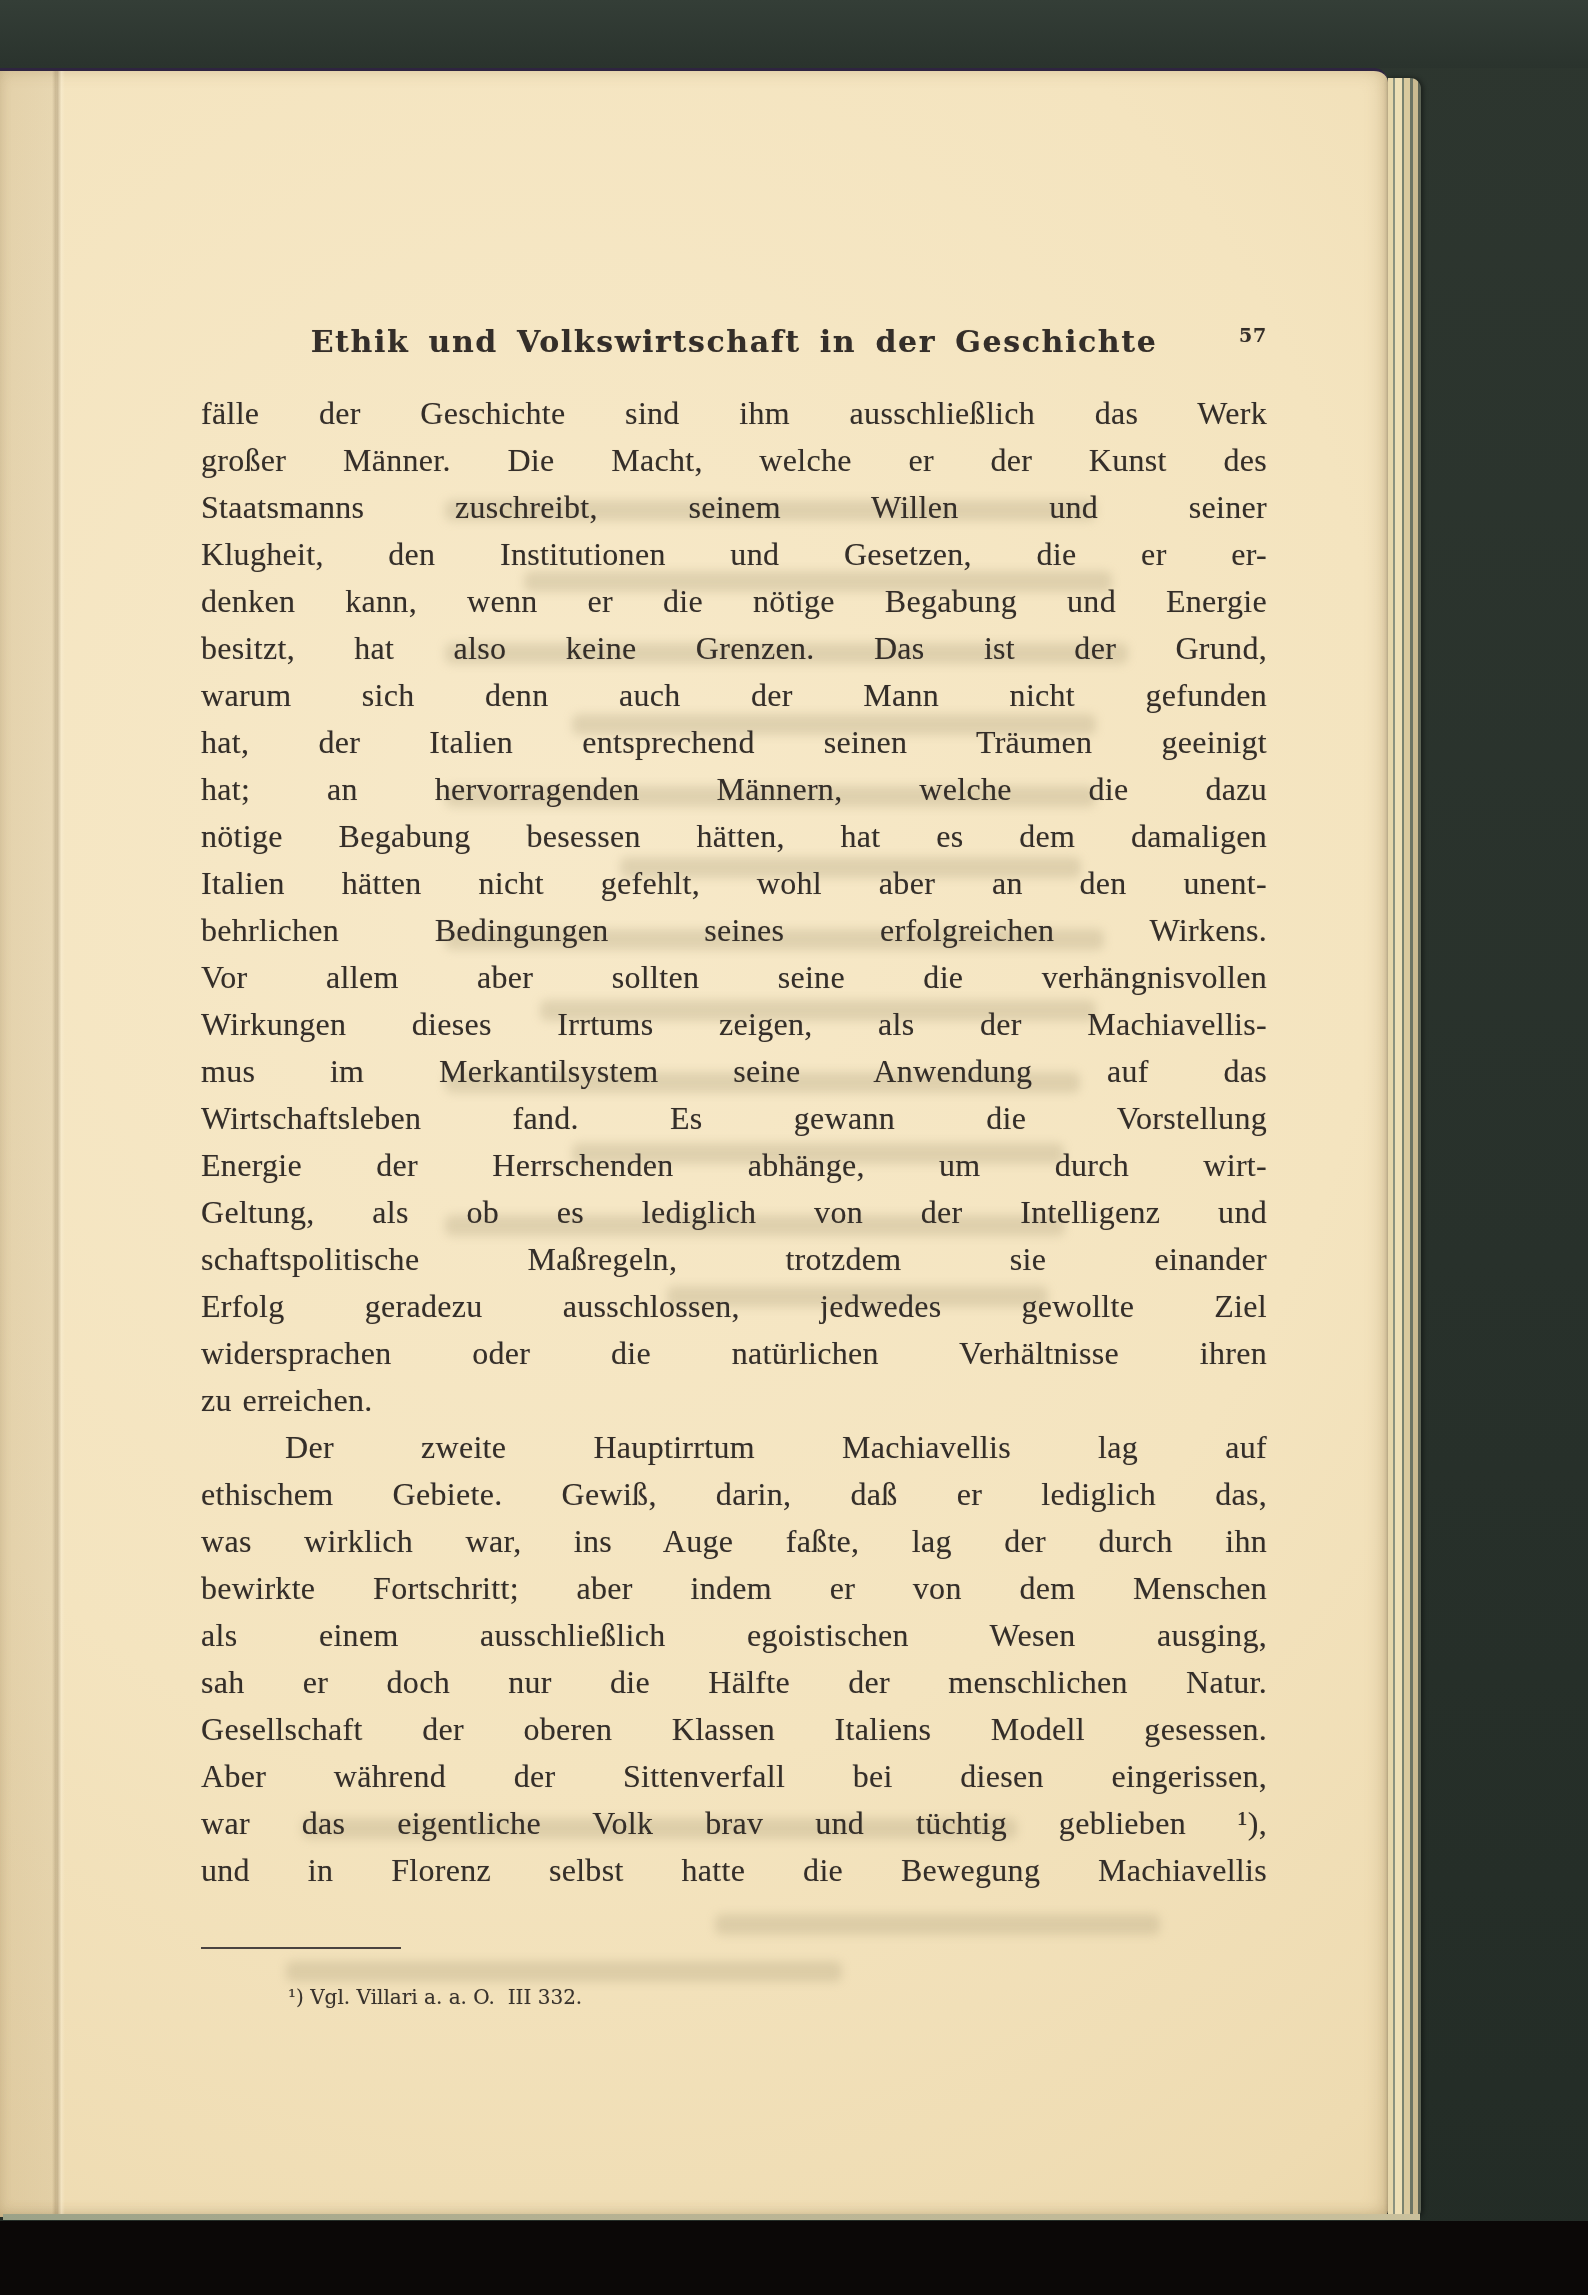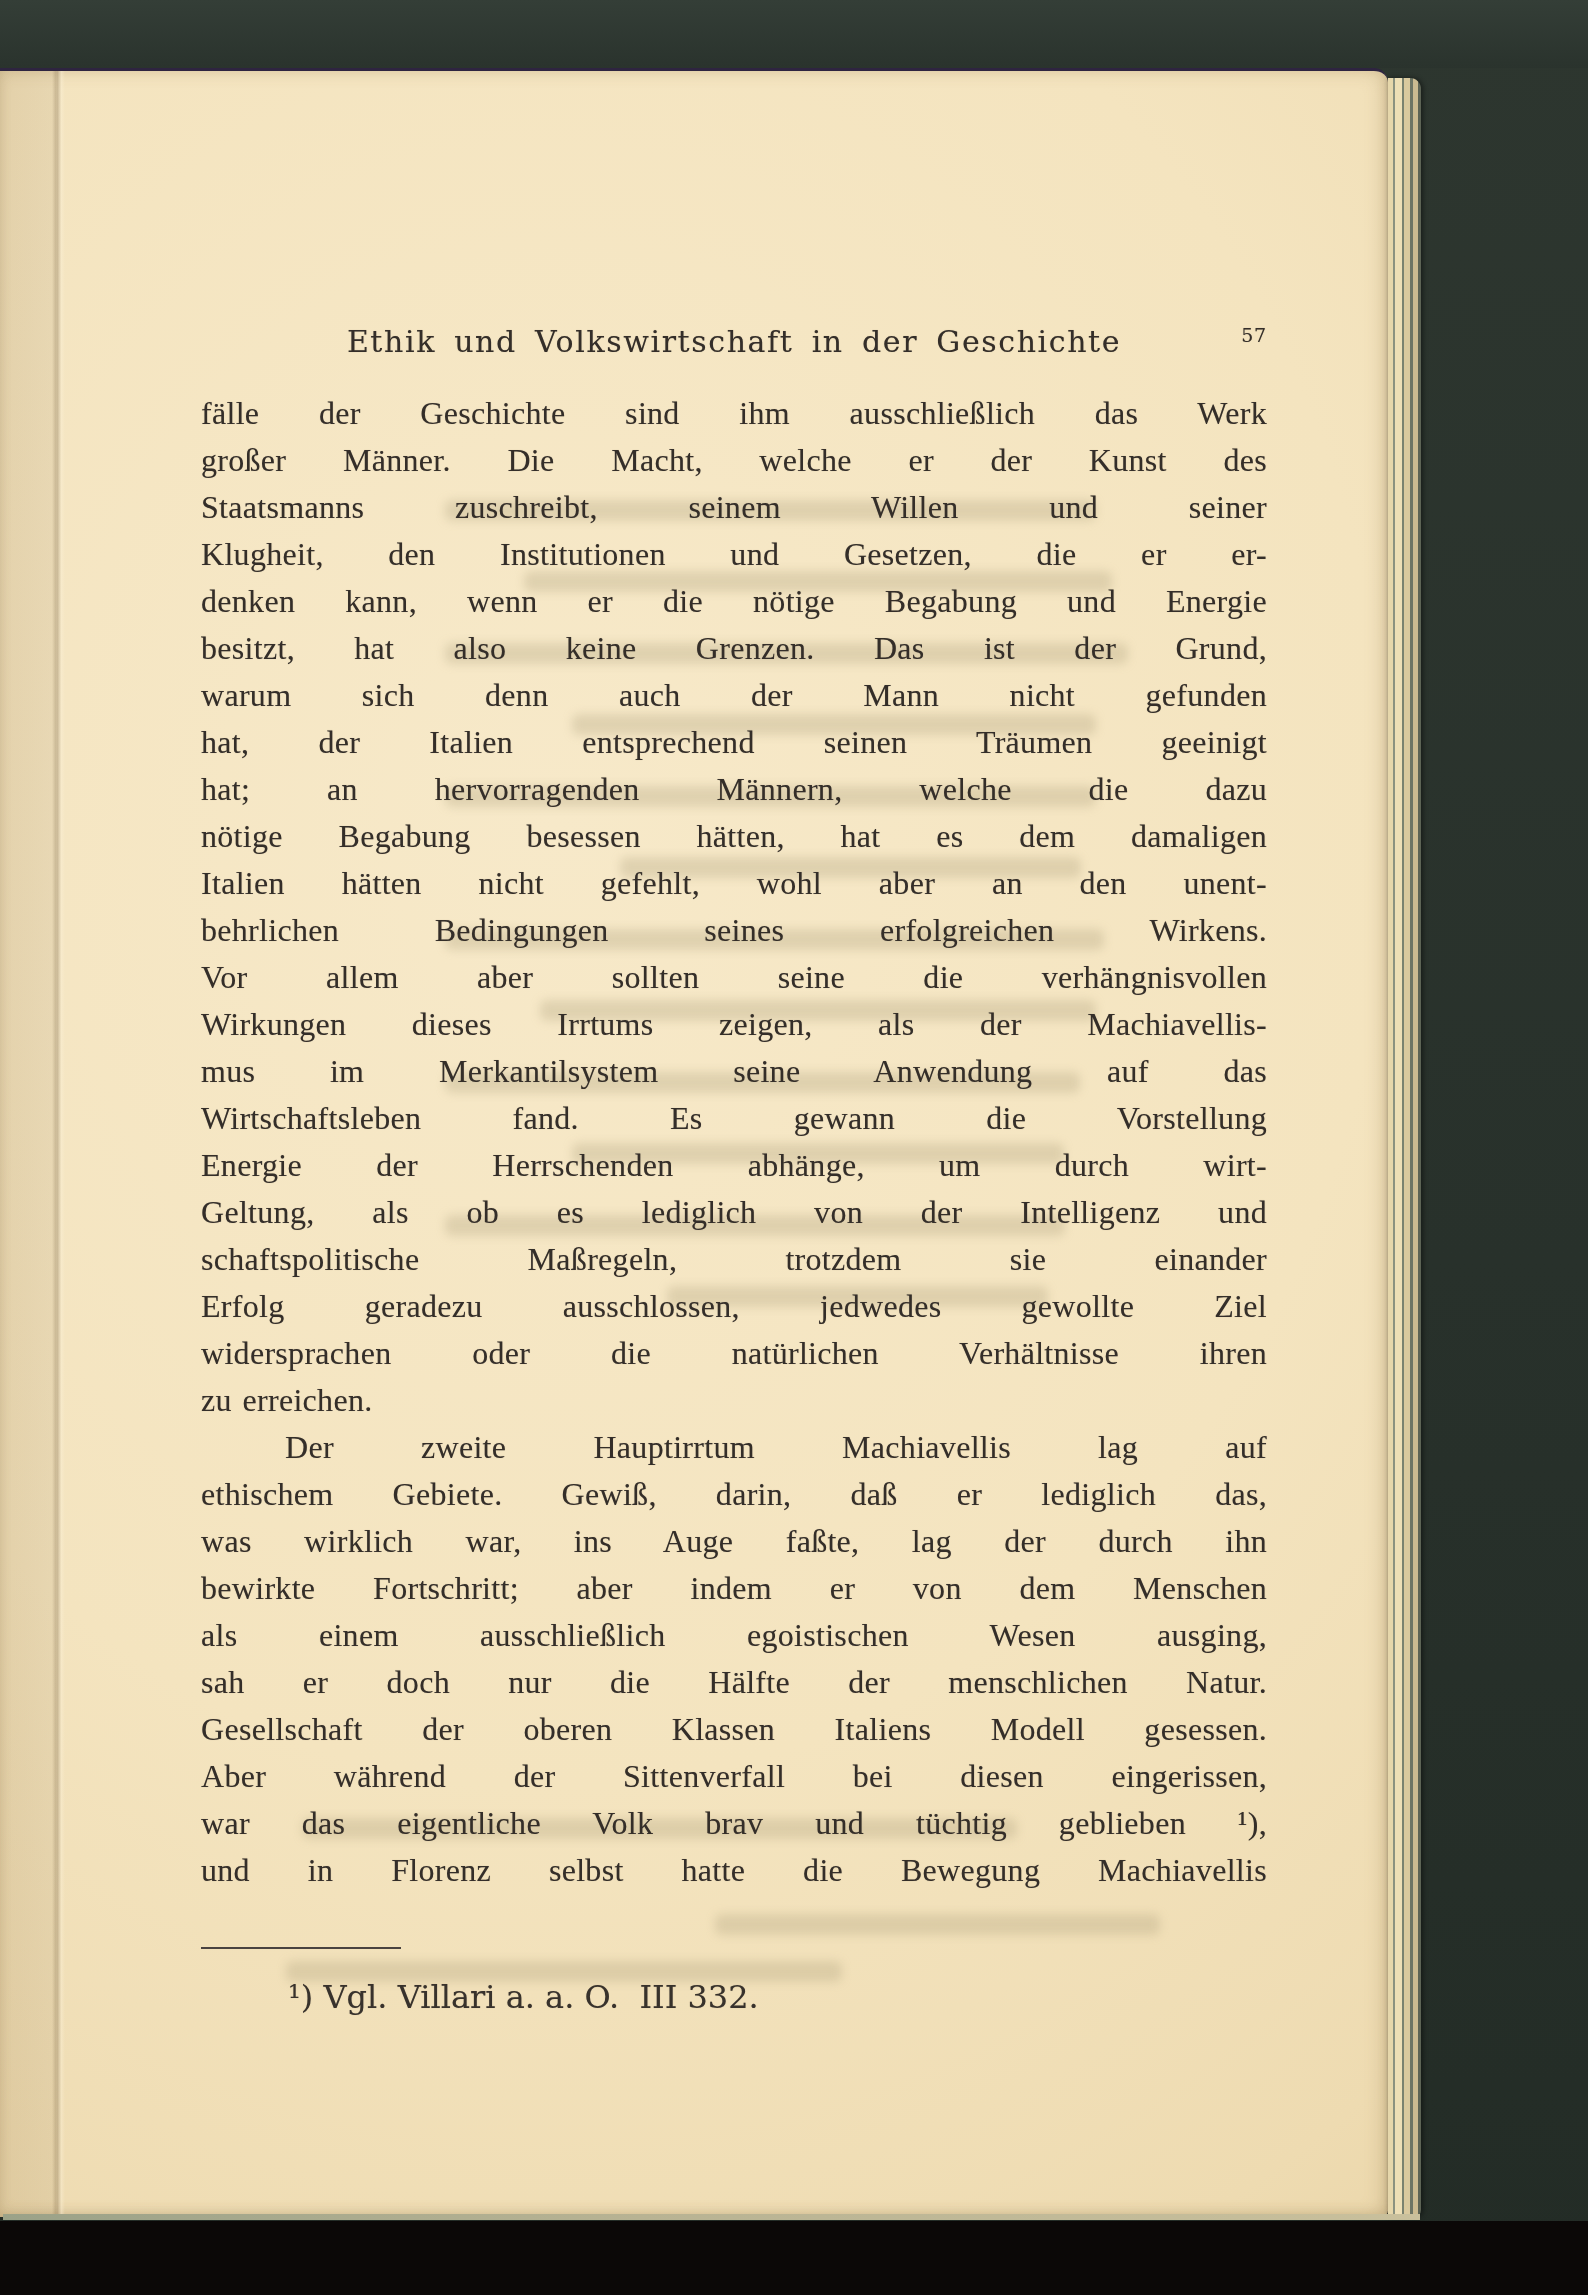--- a/index.html
+++ b/index.html
@@ -23,20 +23,21 @@
     position:absolute;left:0;top:0;width:56px;height:100%;
     background:linear-gradient(90deg,rgba(150,120,70,.18) 0%,rgba(120,95,55,.10) 100%);
   }
   .crease{
     position:absolute;left:52px;top:0;width:12.7px;height:100%;
     background:linear-gradient(90deg,rgba(110,85,50,0) 0%,rgba(100,78,45,.30) 40%,rgba(250,240,215,.40) 72%,rgba(110,85,50,0) 100%);
   }
   .header{
     position:absolute;left:201px;top:253px;width:1066px;height:40px;
     color:#342e29;
+    font-weight:bold;
   }
   .running-title{
     display:block;text-align:center;font-size:30px;letter-spacing:1.6px;word-spacing:7.1px;
     text-shadow:0 0 0.8px rgba(52,46,41,.35);
   }
   .page-number{
     position:absolute;right:0;top:0;font-size:19px;letter-spacing:0.8px;
     text-shadow:0 0 0.8px rgba(52,46,41,.35);
   }
   .body-text{
@@ -46,21 +47,21 @@
     font-family:Liberation Serif, serif;
   }
   .line{text-align:justify;text-align-last:justify;white-space:normal;}
   .line.no-just{text-align-last:left;}
   .line.indent{padding-left:84px;}
   .footnote-rule{
     position:absolute;left:201px;top:1876px;width:200px;height:2.4px;background:#4a4340;
   }
   .footnote{
     position:absolute;left:201px;top:1909px;width:1066px;
-    color:#38322c;font-size:32px;line-height:35px;padding-left:87px;
+    color:#38322c;font-size:20px;line-height:35px;padding-left:87px;
     white-space:pre-wrap;text-shadow:0 0 0.8px rgba(52,46,41,.3);
   }
   .smudge{
     position:absolute;height:20.7px;border-radius:7.1px;
     background:rgba(172,158,122,.30);filter:blur(4.8px);
   }
   .page-stack-edges{
     position:absolute;left:1388px;top:78px;width:33px;height:2140px;
     border-radius:0 11px 8px 0;
     background:repeating-linear-gradient(90deg,

